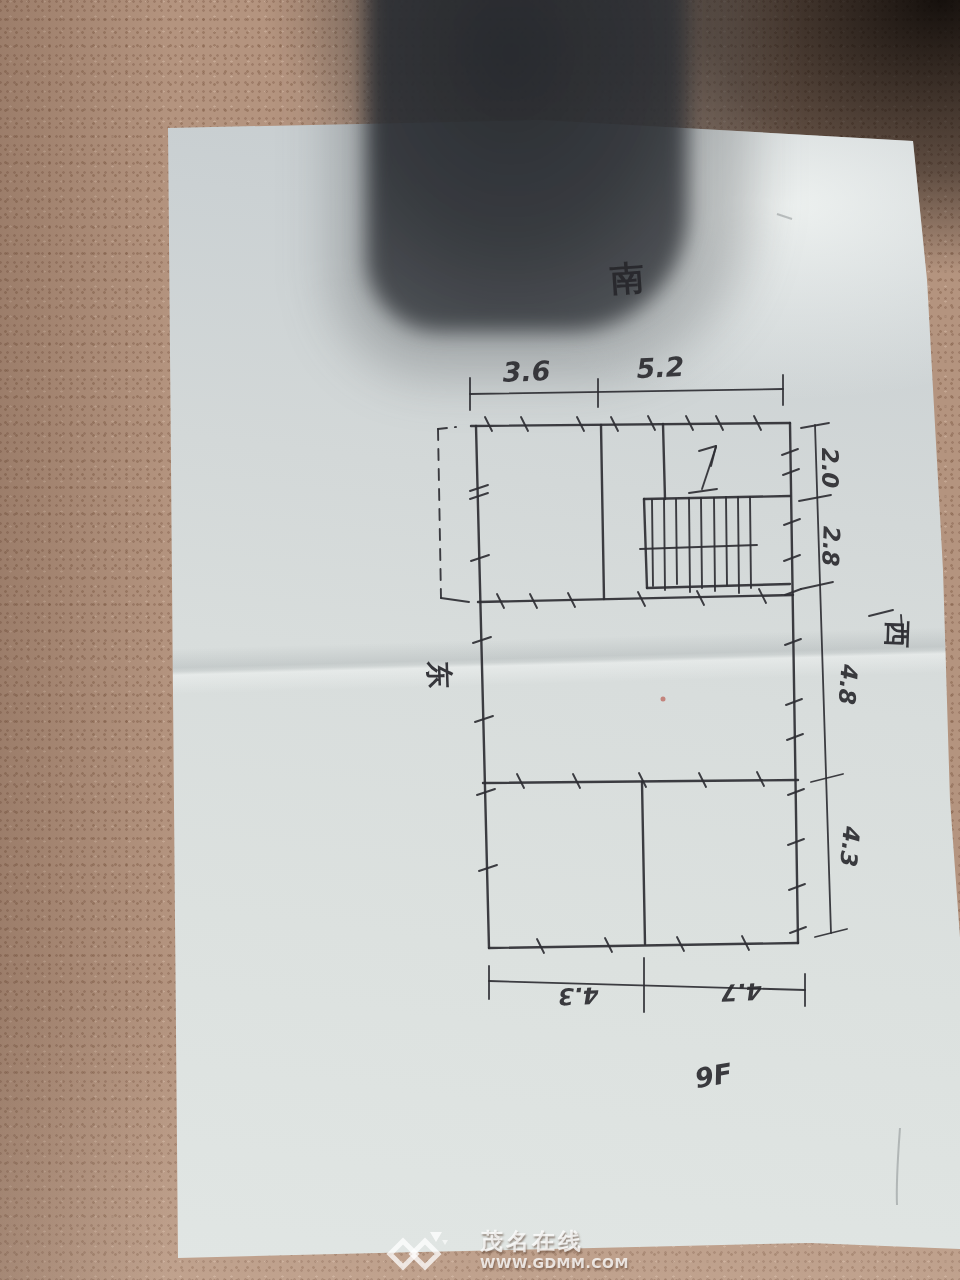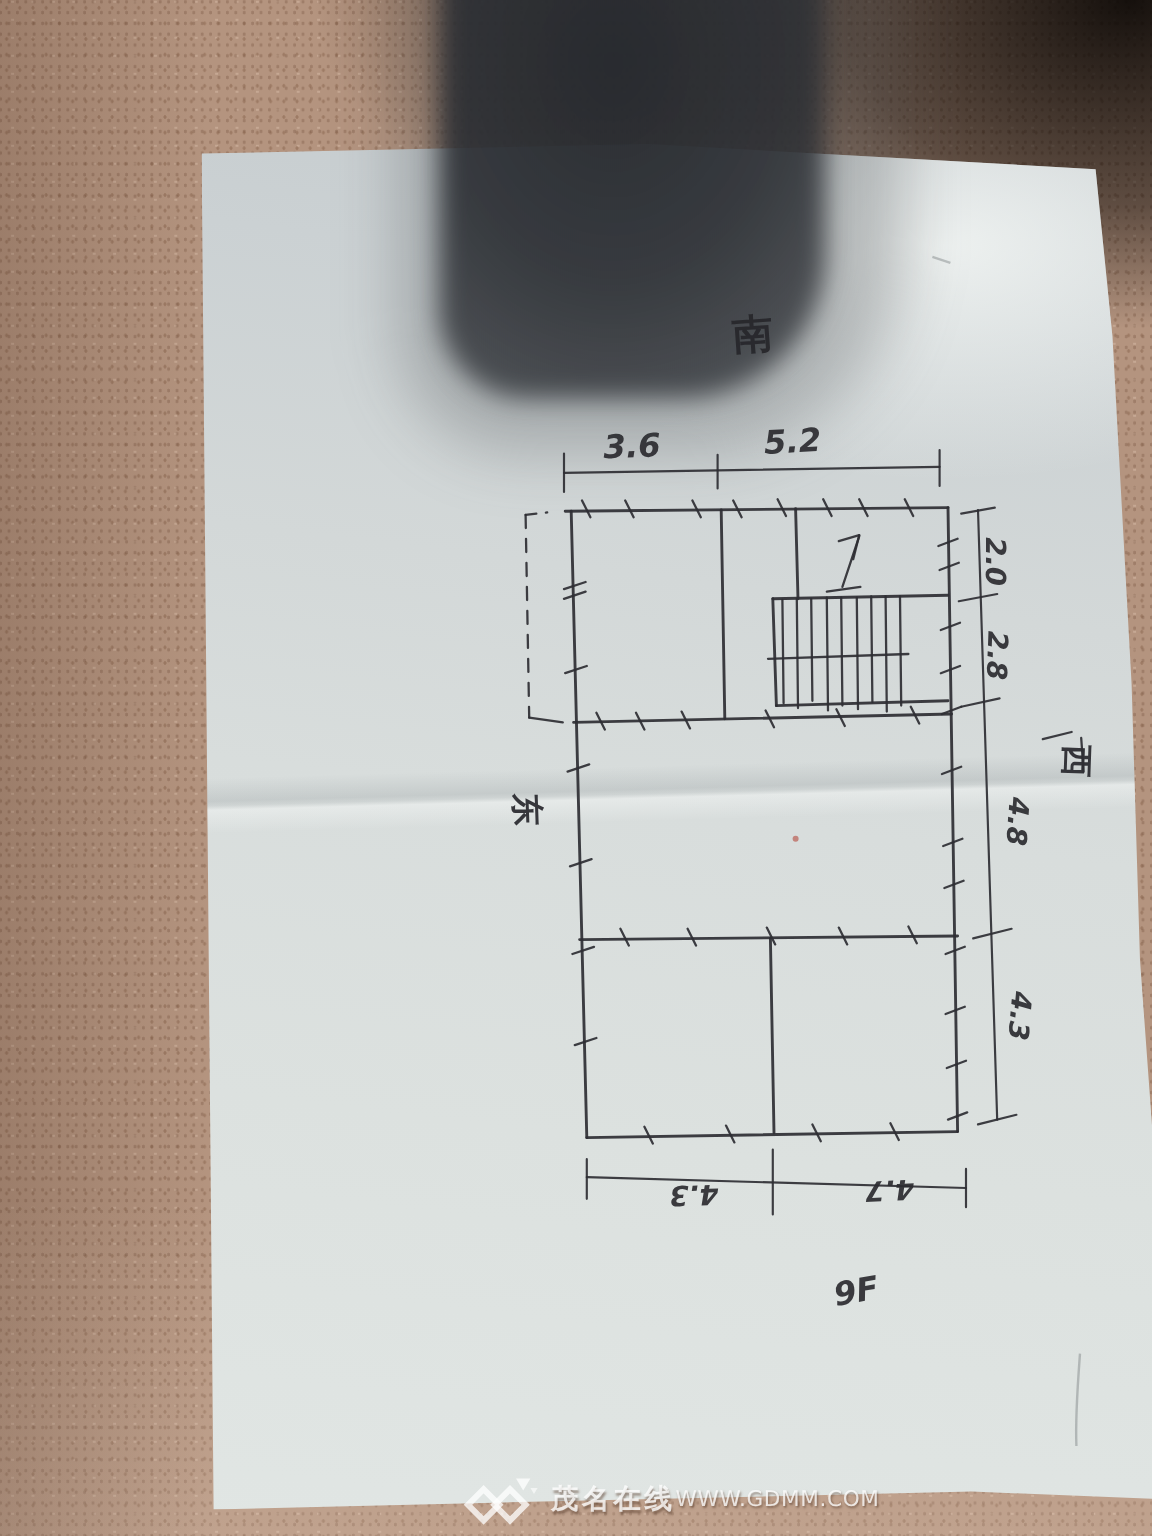--- a/index.html
+++ b/index.html
@@ -43,24 +43,24 @@
   .ink{stroke:#2e2e33;stroke-opacity:.92;fill:none;stroke-linecap:round;stroke-linejoin:round;}
   .w{stroke-width:2.4;} .t{stroke-width:1.9;} .d{stroke-width:1.8;}
   .lbl{font:italic 600 27px "DejaVu Sans",sans-serif;fill:#2b2b30;fill-opacity:.92;}
   .lbl-s{font:italic 600 23px "DejaVu Sans",sans-serif;fill:#2b2b30;fill-opacity:.92;}
   .cjk{font:600 34px "DejaVu Sans",sans-serif;fill:#27272c;fill-opacity:.94;}
   .cjk-s{font:600 27px "DejaVu Sans",sans-serif;fill:#27272c;fill-opacity:.92;}
   .scratch{stroke:#4a4f54;stroke-opacity:.30;stroke-width:2;fill:none;}
   
   .watermark{position:absolute;left:386px;top:1224px;display:flex;align-items:center;gap:9px;
     color:rgba(255,255,255,.78);}
-  .wm-text{display:flex;flex-direction:row;line-height:1.05;
-    text-shadow:1px 2px 2px rgba(85,58,42,.55);}
+  .wm-text{display:flex;flex-direction:column;line-height:1.05;
+    text-shadow:1px 2px 2px rgba(85,58,42,.55);margin-left:21px;}
   .wm-title{font-size:23px;font-weight:700;letter-spacing:3px;}
-  .wm-url{font-size:18px;font-weight:400;letter-spacing:.5px;margin-top:3px;}
+  .wm-url{font-size:14px;font-weight:700;letter-spacing:.5px;margin-top:3px;}
 </style>
 </head>
 <body>
 
 <div class="stage">
 
   <div class="table"></div>
   <div class="table-shade"></div>
 
   <div class="paper">

